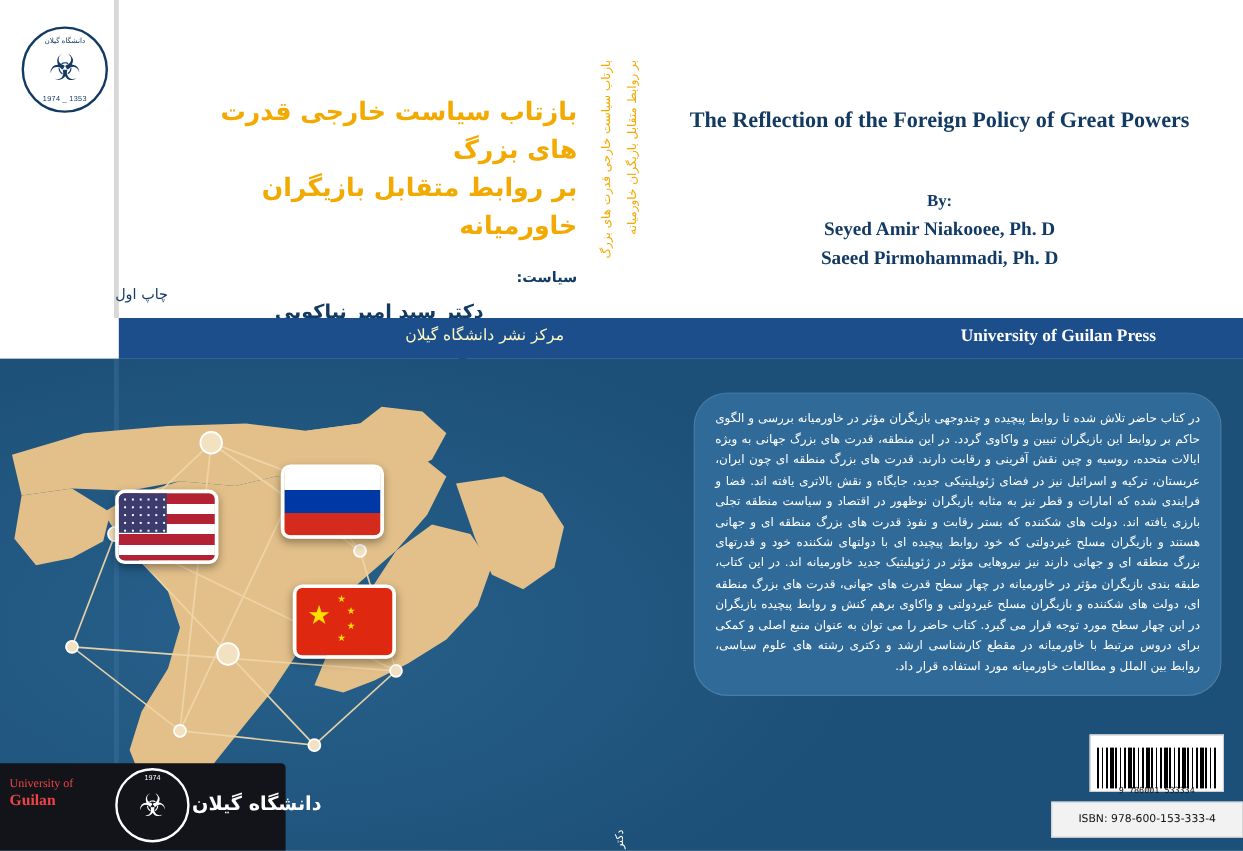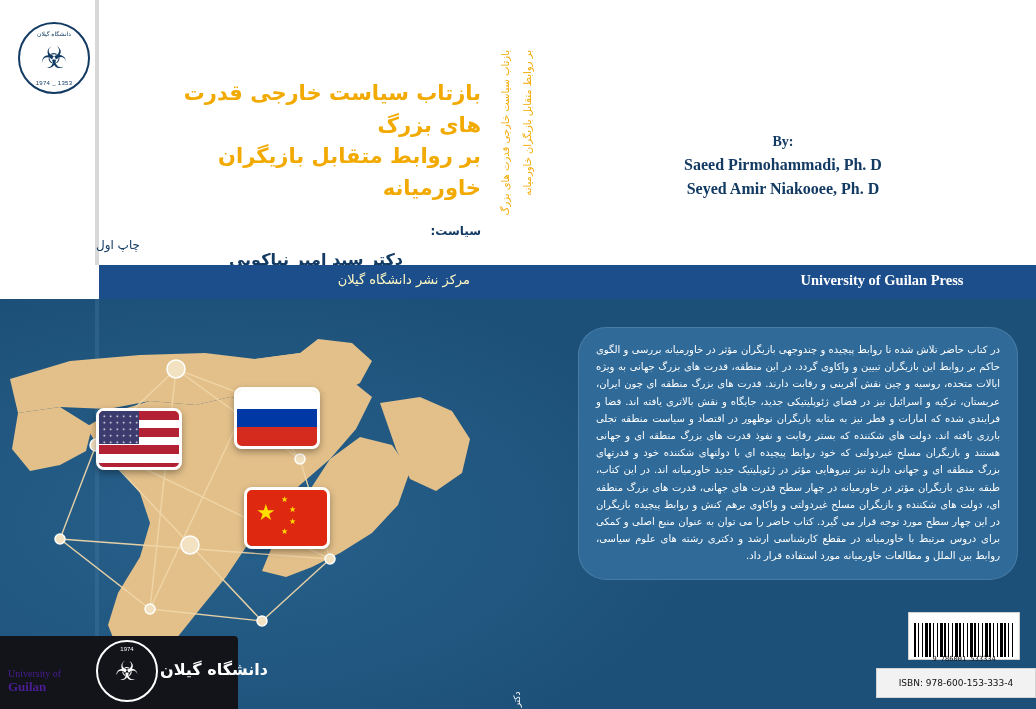--- a/index.html
+++ b/index.html
@@ -171,24 +171,23 @@
     border-top-right-radius:4px;
   }
   .bl-logo {
     position:absolute; left:96px; top:640px; width:62px; height:62px;
     border:2px solid #ffffff; border-radius:50%;
     display:flex; align-items:center; justify-content:center; color:#ffffff;
   }
   .bl-logo .glyph { font-size:26px; font-family:"DejaVu Serif", serif; }
   .bl-logo .yr { position:absolute; top:4px; left:0; right:0; text-align:center; font-size:6px; }
   .bl-en {
-    position:absolute; left:8px; top:648px; width:84px; color:#4c1d95;
+    position:absolute; left:8px; top:648px; width:84px; color:#ef4444;
     font-size:13px; font-weight:bold; line-height:1.15;
     font-family:"Liberation Serif", serif;
-    margin-top:20px;
   }
   .bl-en .small { font-size:10px; font-weight:normal; display:block; }
   .bl-fa {
     position:absolute; left:160px; top:660px; color:#ffffff; font-size:16px;
     direction:rtl; font-family:"DejaVu Sans", sans-serif; font-weight:bold;
   }
 
   
   .barcode-box {
     position:absolute; left:908px; top:612px; width:112px; height:48px;
@@ -235,23 +234,24 @@
       <div class="fa-author">دکتر سعید پیرمحمدی</div>
       <div class="fa-affil">عضو هیئت علمی پژوهشکده ایران معاصر تهران، پژوهشگاه مطالعات امنیت و پیشرفت</div>
     </div>
 
     <div class="spine">
       <div class="spine-text">بازتاب سیاست خارجی قدرت های بزرگ</div>
       <div class="spine-text second">بر روابط متقابل بازیگران خاورمیانه</div>
     </div>
 
     <div class="en-block">
+      <div class="en-title">The Reflection of the Foreign Policy of Great Powers</div>
       <div class="en-by">By:</div>
+      <div class="en-author">Seyed Amir Niakooee, Ph. D</div>
       <div class="en-author">Saeed Pirmohammadi, Ph. D</div>
-      <div class="en-author">Seyed Amir Niakooee, Ph. D</div>
     </div>
   </div>
 
   <div class="pub-bar">
     <div class="pub-fa">مرکز نشر دانشگاه گیلان</div>
     <div class="pub-en">University of Guilan Press</div>
   </div>
 
   <div class="dark-area">
     <div class="dark-left-strip"></div>

